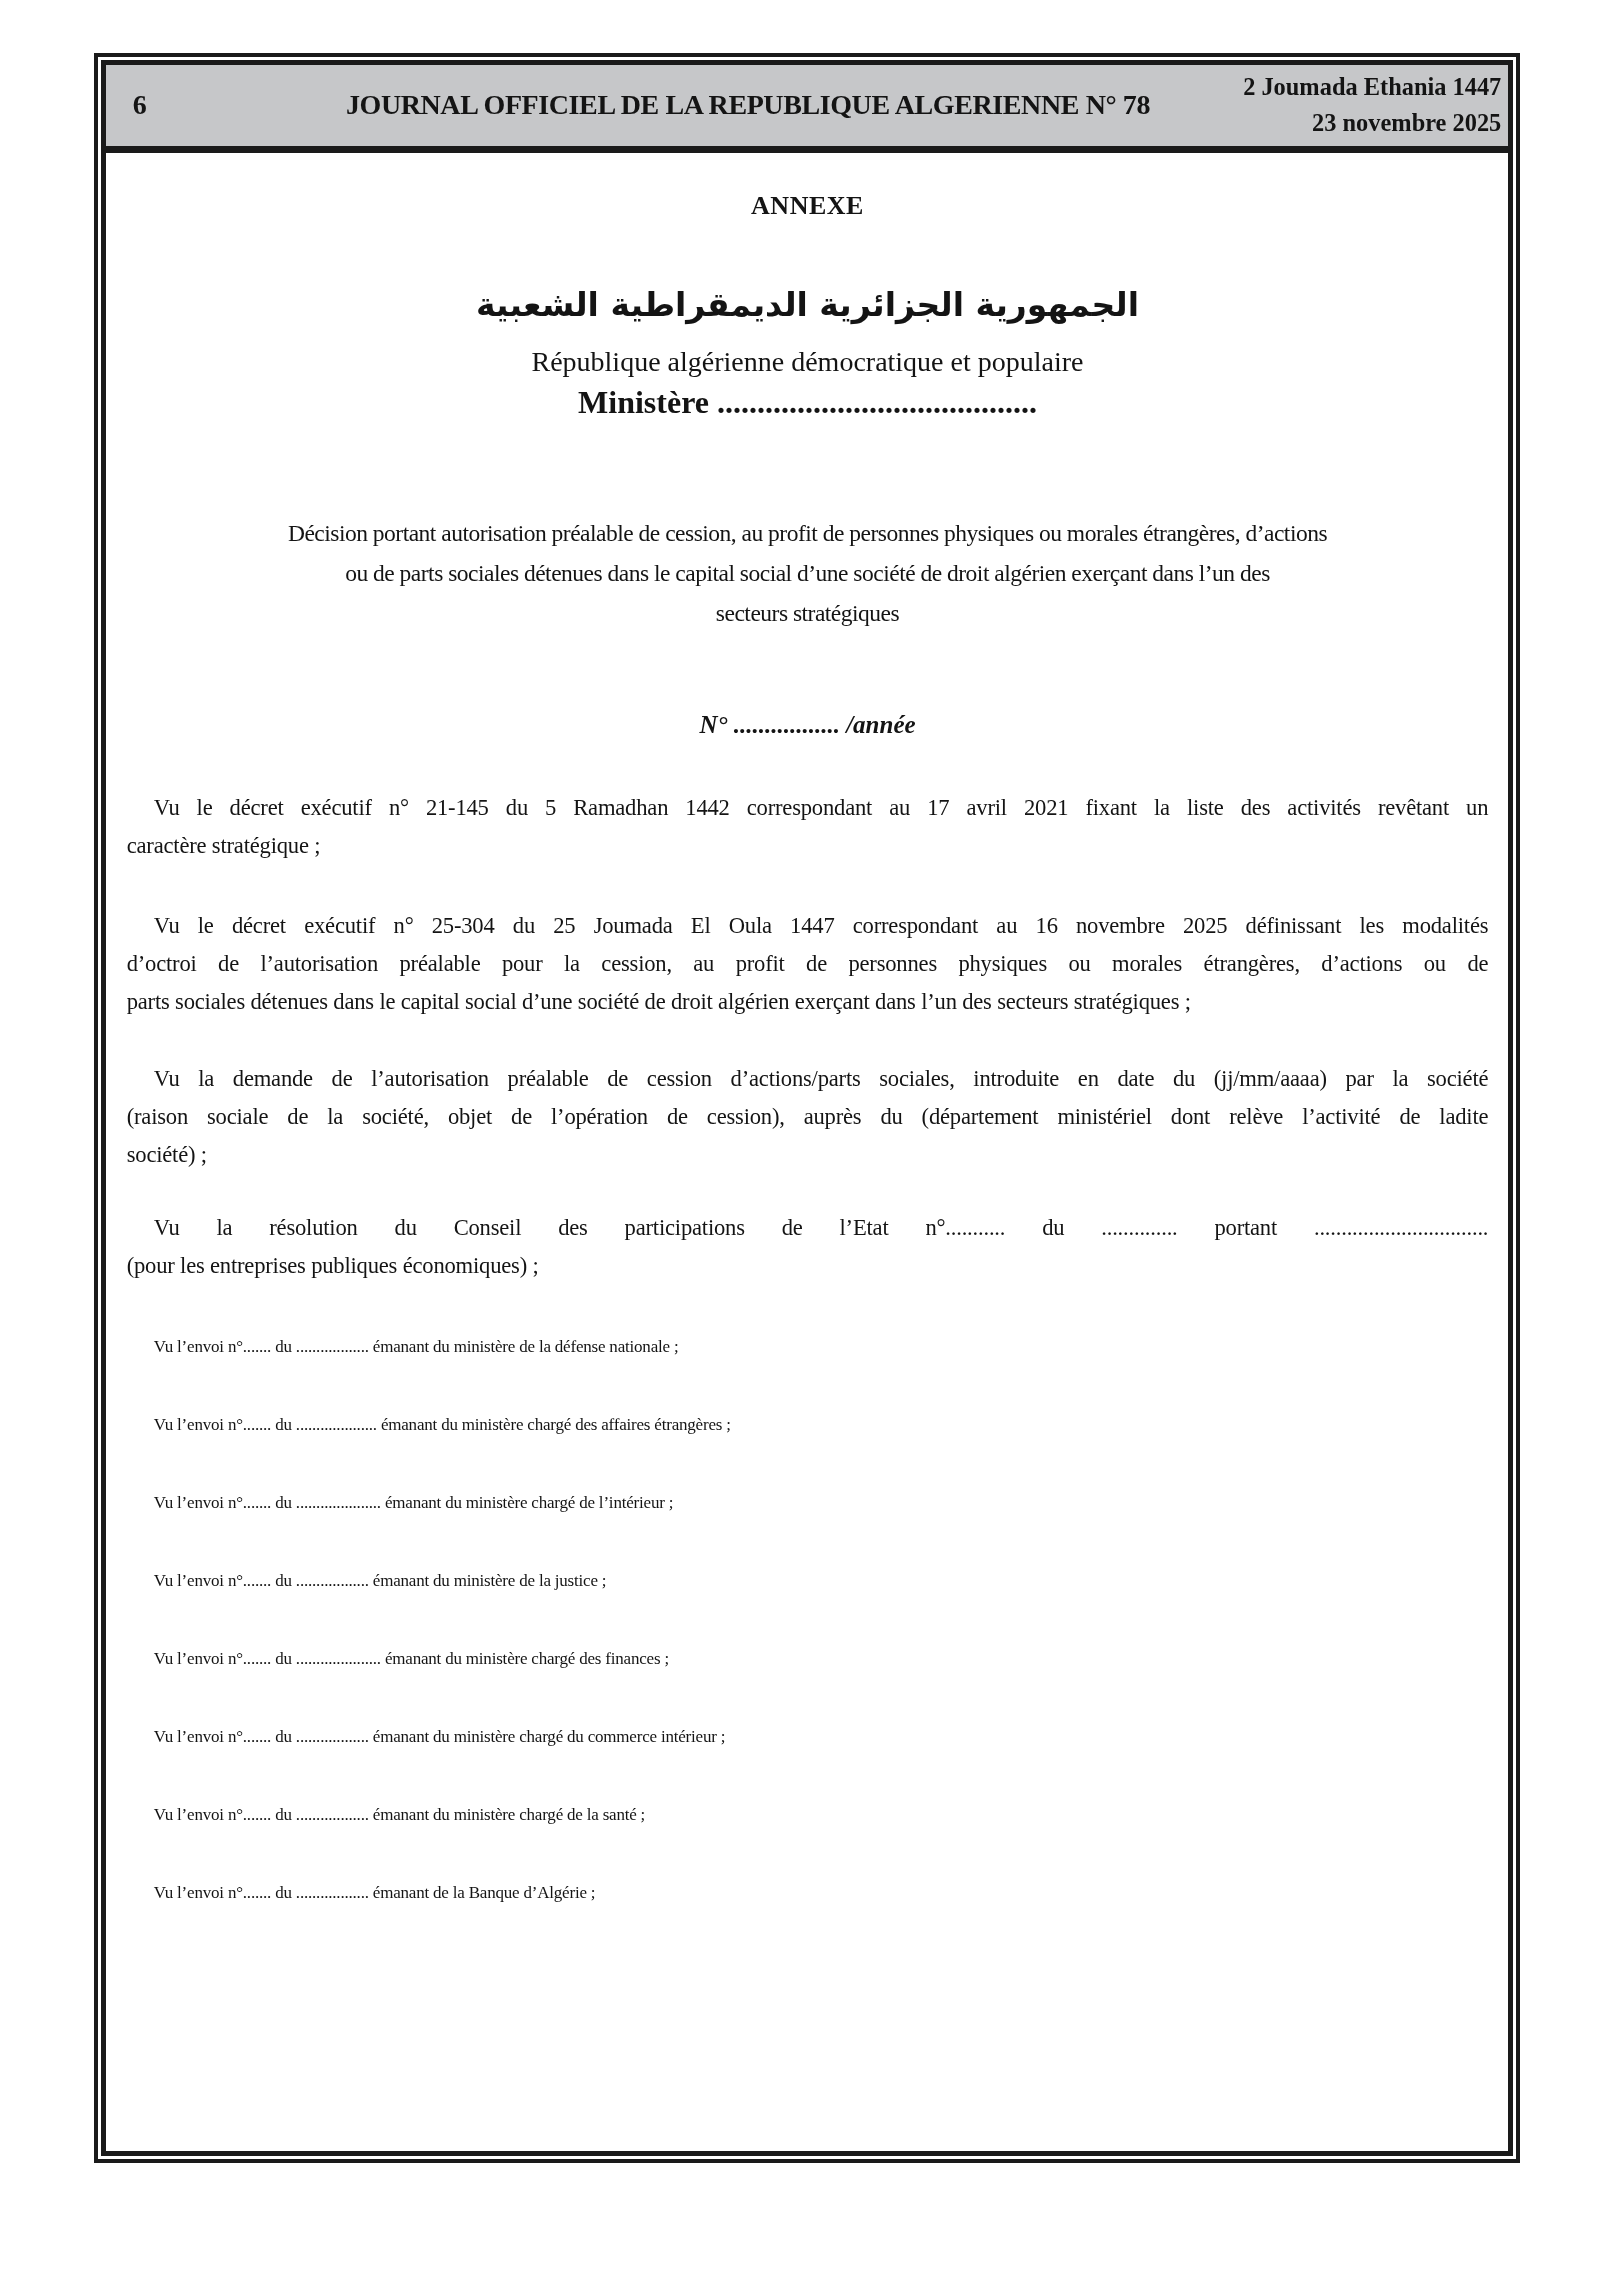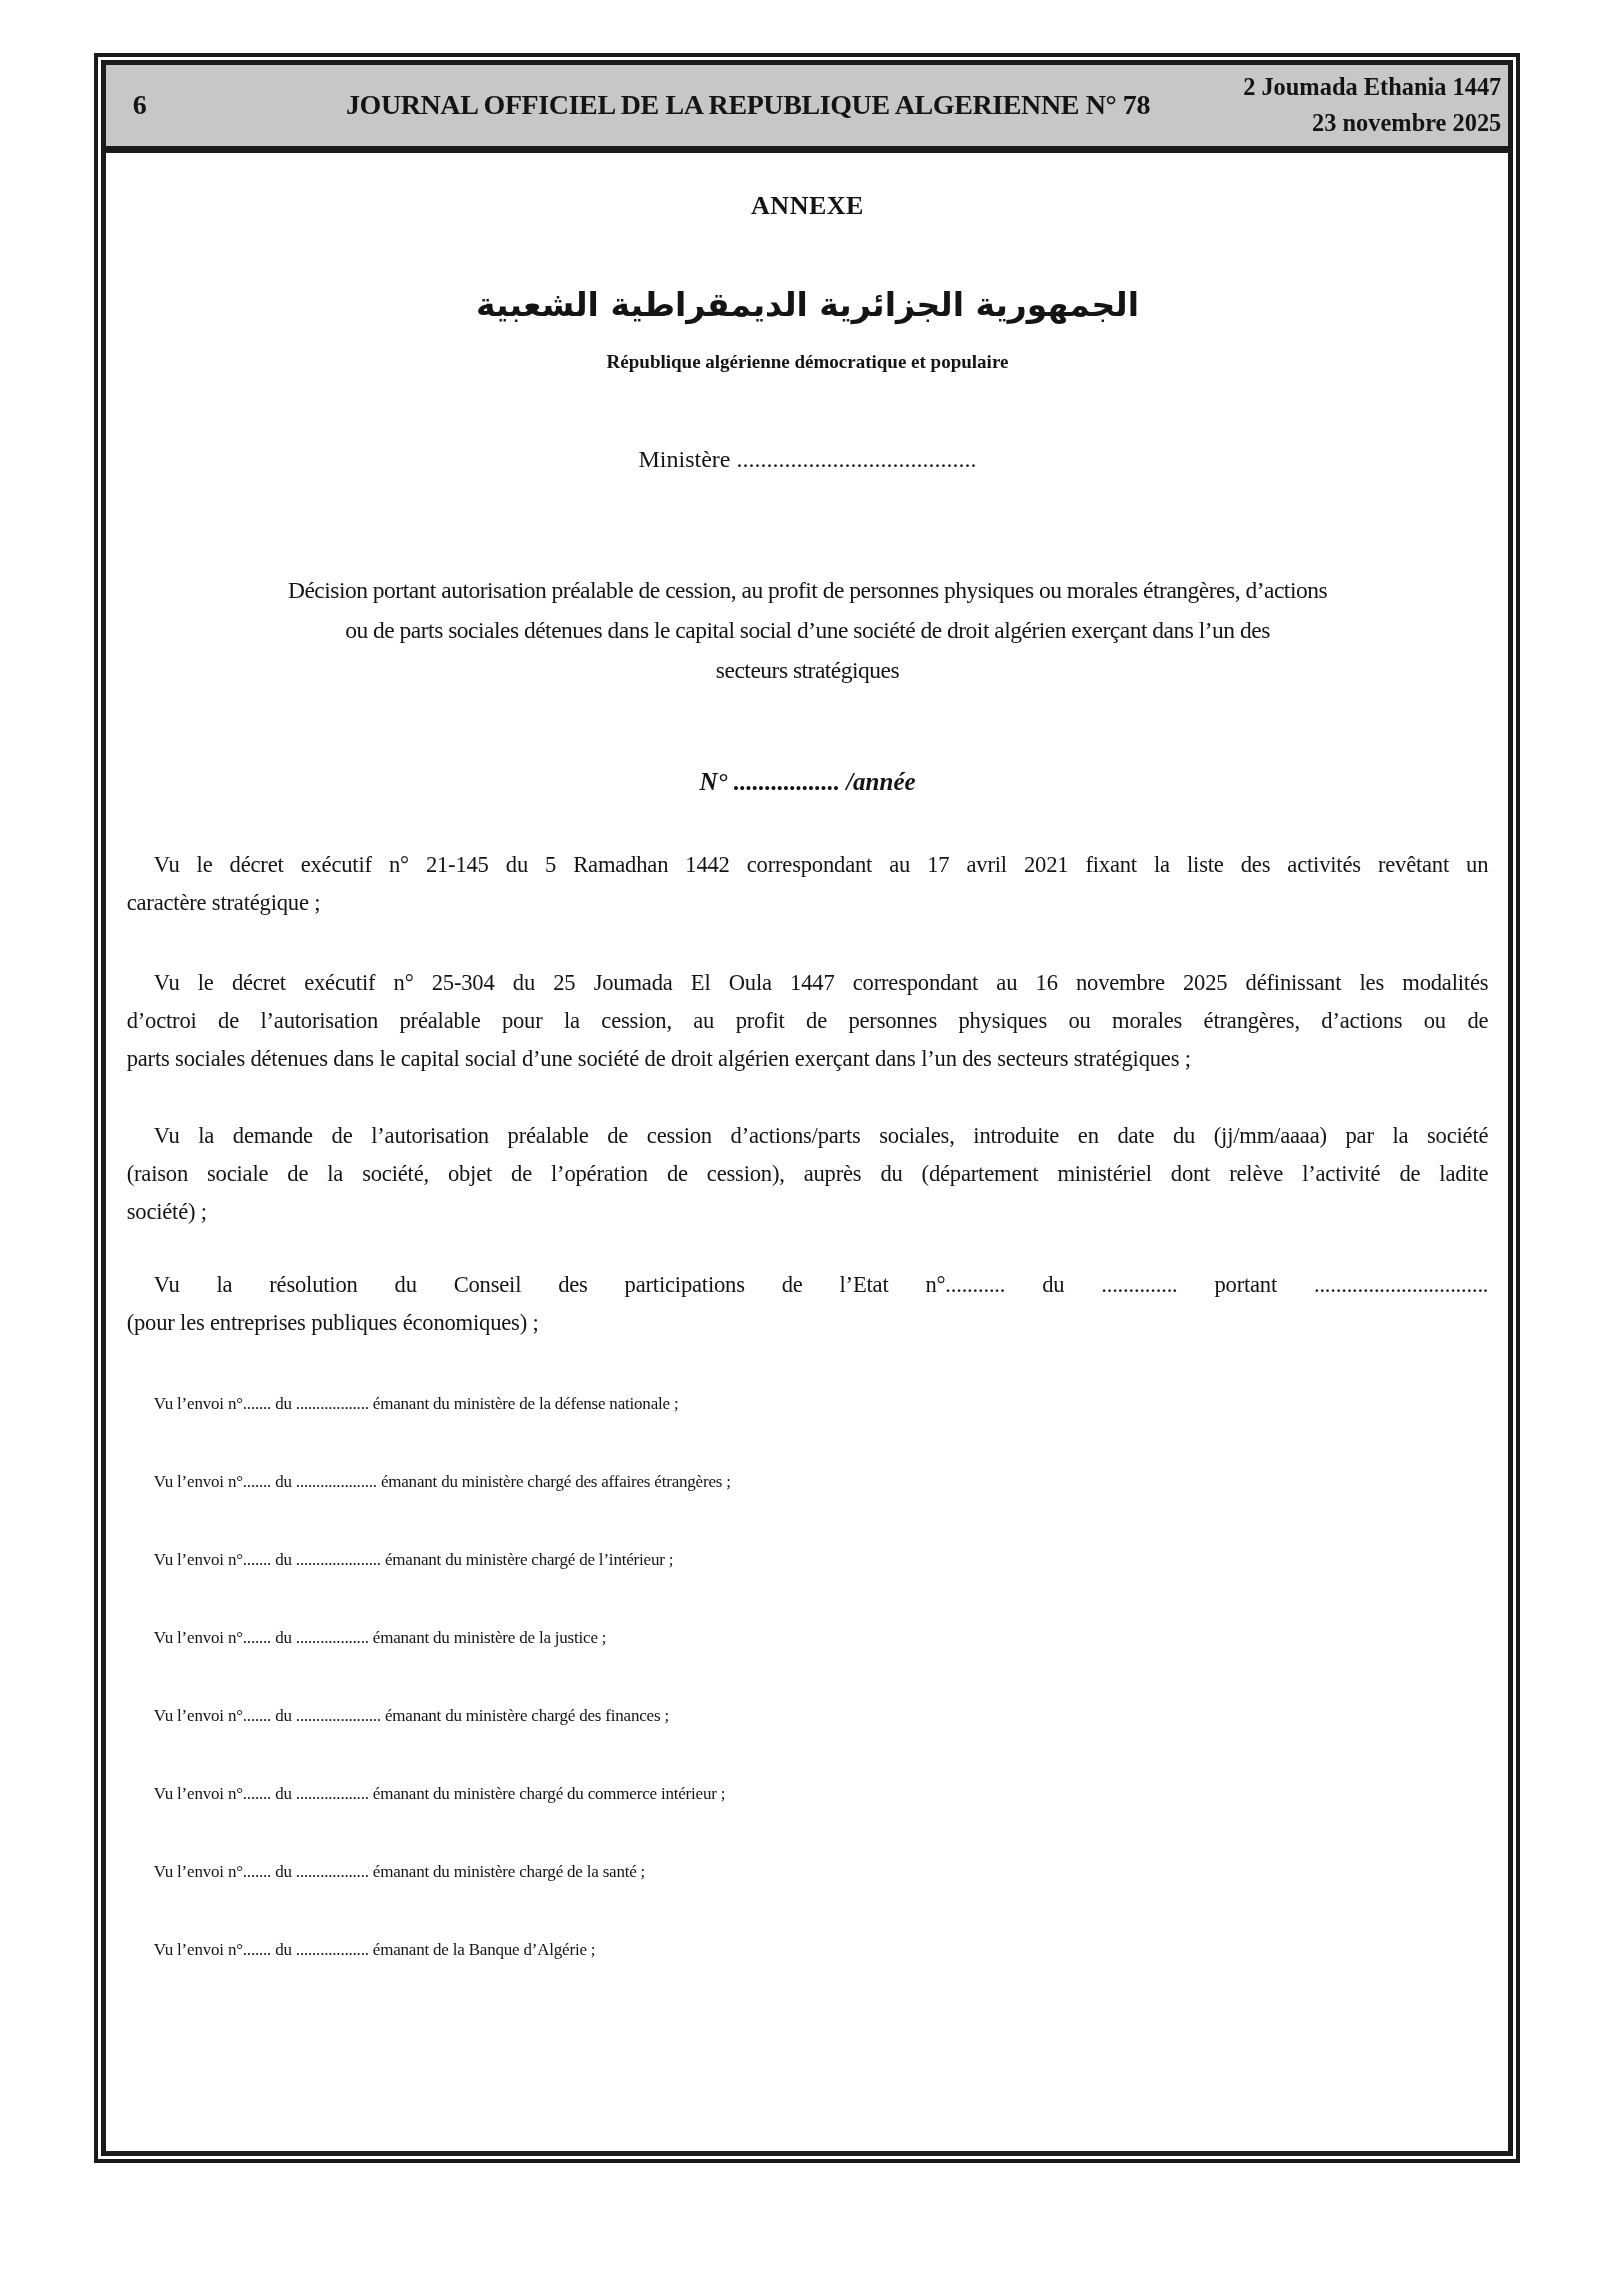--- a/index.html
+++ b/index.html
@@ -64,25 +64,24 @@
     letter-spacing:0.5px;
   }
   .arabic{
     margin-top:55px;
     direction:rtl;
     font-family:"DejaVu Sans",sans-serif;
     font-size:33px; font-weight:bold; line-height:47px;
   }
   .republic-fr{
     margin-top:14.5px;
-    font-size:19px; font-weight:bold; line-height:40px;
+    font-size:28px; font-weight:normal; line-height:40px;
   }
   .ministry{
-    margin-top:57px;
-    font-size:24px; font-weight:normal; line-height:40px;
+    font-size:32px; font-weight:bold; line-height:40px;
   }
   .decision-title{
     margin-top:91px;
     font-size:23.5px; font-weight:normal; line-height:40px;
     letter-spacing:-0.5px;
   }
   .decision-title .tline{ white-space:nowrap; }
   .numline{
     margin-top:72px;
     font-size:25px; font-weight:bold; line-height:40px;font-style:italic;

